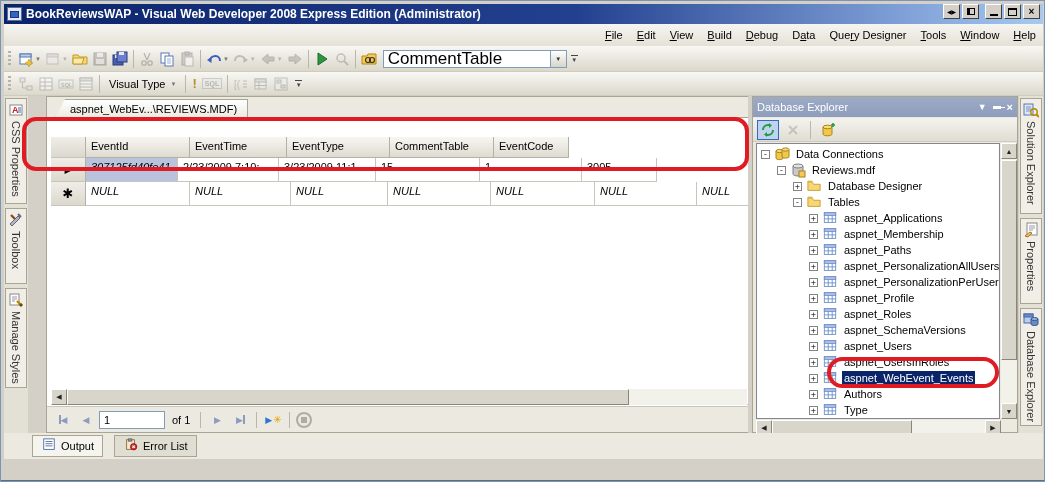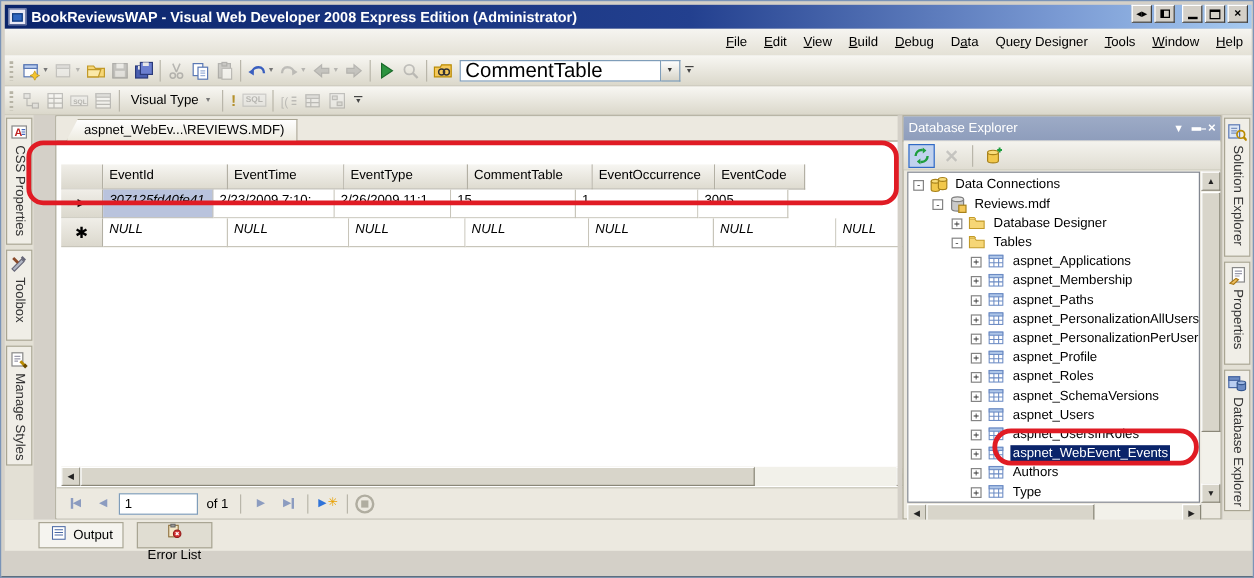--- a/index.html
+++ b/index.html
@@ -127,21 +127,21 @@
   #tree-hsb { position:absolute; left:3px; top:323px; width:245px; height:16px; background:#f2f1ea; }
 
   
   #right-strip { position:absolute; left:1018px; top:95px; width:24px; height:337px; background:#e3e0d5; }
 
   
   #bottom-strip { position:absolute; left:3px; top:432px; width:1039px; height:26px; background:#ece9e0; }
   .btab { position:absolute; top:2px; height:22px; display:flex; align-items:center; gap:4px; padding:0 8px;
     border:1px solid #a9a593; font-size:11px; }
   .btab.active { background:#f5f4ef; }
-  .btab.inactive { background:#e0ddd2;flex-direction:column; }
+  .btab.inactive { background:#e0ddd2; }
 
   
   #statusbar { position:absolute; left:3px; top:458px; width:1039px; height:21px; background:#ece9e0;
     border-top:1px solid #fff; display:flex; align-items:center; padding-left:7px; font-size:11px; }
   #grip { position:absolute; right:1px; bottom:1px; width:13px; height:13px;
     background:repeating-linear-gradient(135deg,transparent 0 3px,#aaa79a 3px 5px); clip-path:polygon(100% 0,100% 100%,0 100%); }
   #bottom-edge { position:absolute; left:0; top:479px; width:1045px; height:3px; background:#5c6e80; }
 
   
   .annot { position:absolute; border:4px solid #e01b24; border-radius:14px; pointer-events:none; z-index:50; }
@@ -400,30 +400,29 @@
     <div id="doc-tabstrip">
       <div id="doc-tab">aspnet_WebEv...\REVIEWS.MDF)</div>
     </div>
     <div id="grid">
         <div class="grow">
           <div class="grhead h"></div>
           <div class="ghead" style="width: 104px;">EventId</div>
           <div class="ghead" style="width: 97px;">EventTime</div>
           <div class="ghead" style="width: 103px;">EventType</div>
           <div class="ghead" style="width: 104px;">CommentTable</div>
-          <div class="ghead" style="width: 102px;">EventOccurrence</div>
           <div class="ghead" style="width: 75px;">EventCode</div>
         </div>
         <div class="grow">
           <div class="grhead">
             <span class="rowmark">▶</span>
           </div>
           <div class="gcell sel" style="width: 92px; font-style: italic;">307125fd40fe41...</div>
           <div class="gcell" style="width: 101px;">2/23/2009 7:10:...</div>
-          <div class="gcell" style="width: 97px;">2/26/2009 11:1...</div>
+          <div class="gcell" style="width: 97px;">3/23/2009 11:1...</div>
           <div class="gcell" style="width: 104px;">15</div>
           <div class="gcell" style="width: 102px;">1</div>
           <div class="gcell" style="width: 75px;">3005</div>
         </div>
         <div class="grow">
           <div class="grhead">
             <span class="rowmark newmark">✱</span>
           </div>
           <div class="gcell null" style="width: 104px;">NULL</div>
           <div class="gcell null" style="width: 101px;">NULL</div>

